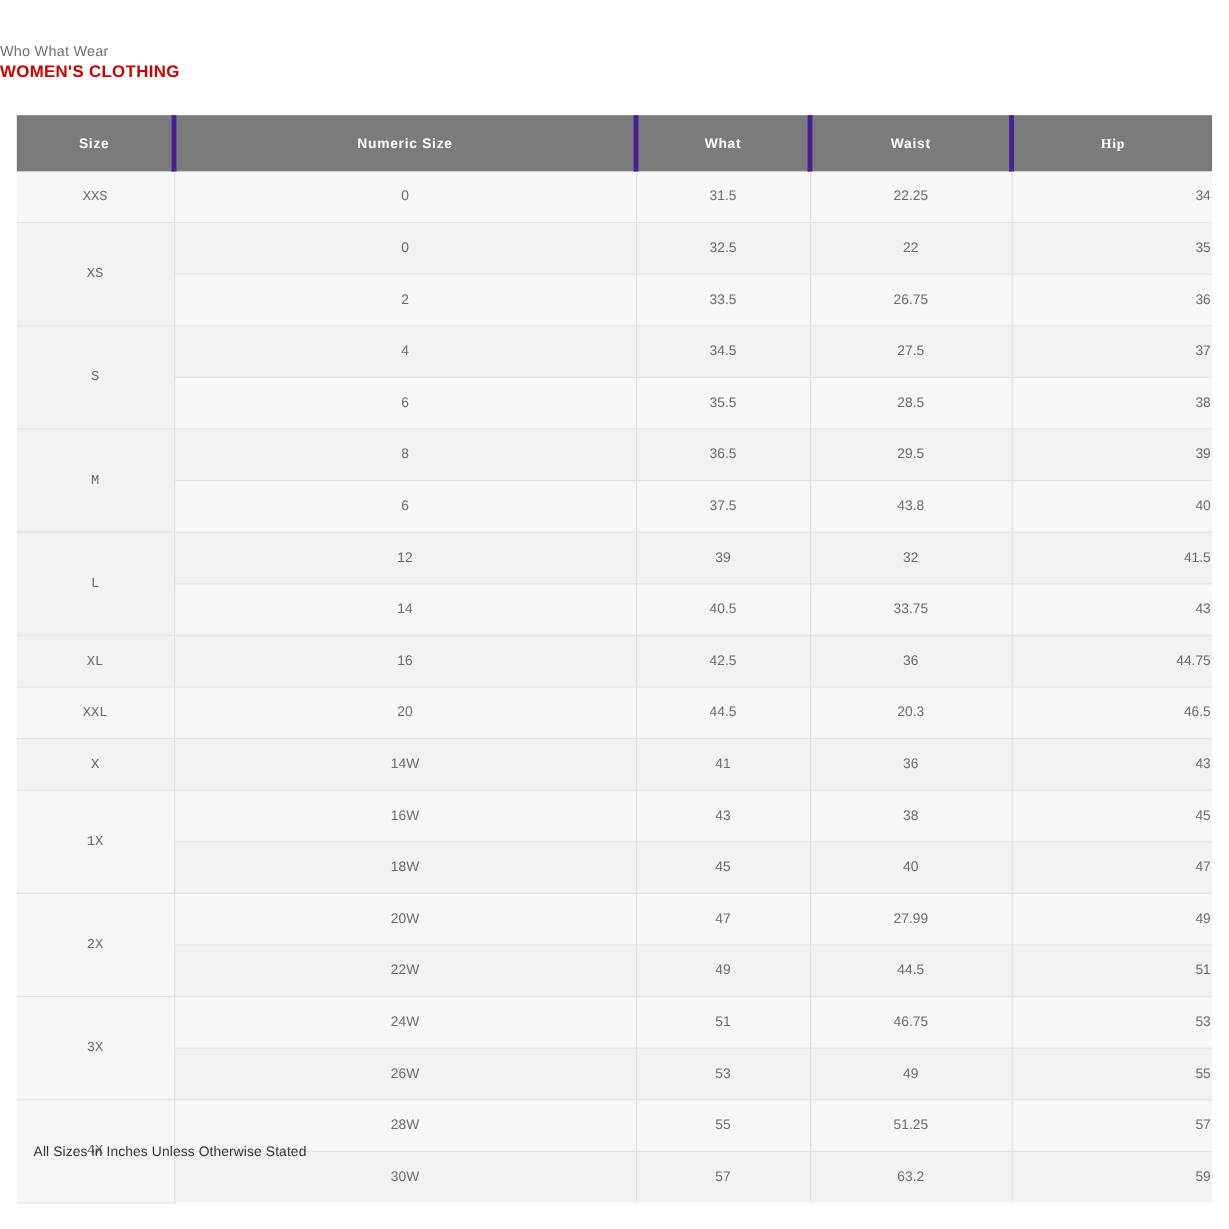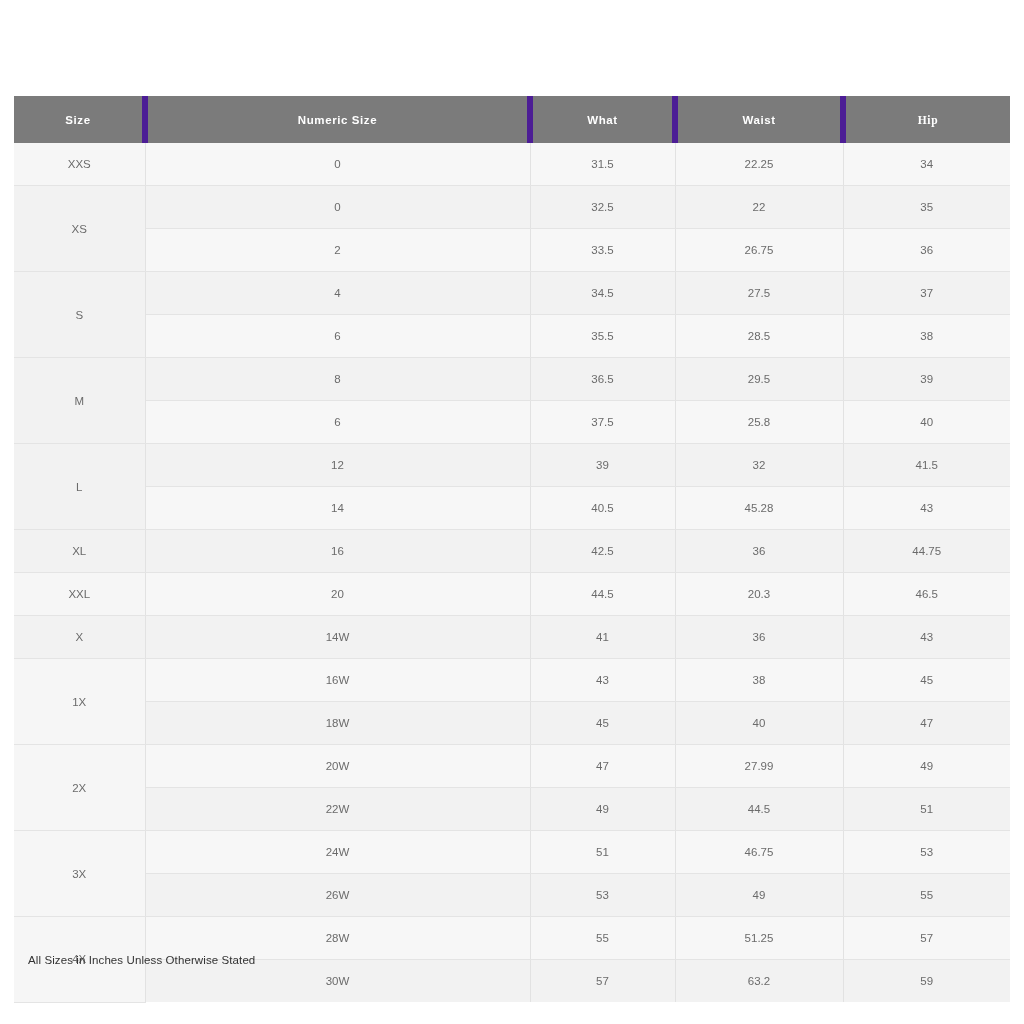--- a/index.html
+++ b/index.html
@@ -52,21 +52,21 @@
     width: 996px;
     table-layout: fixed;
   }
   table.size-chart th {
     background: #7b7b7b;
     color: #ffffff;
     font-size: 11.5px;
     font-weight: bold;
     letter-spacing: 0.6px;
     height: 45px;
-    border-right: 6px solid #4c1d95;
+    border-right: 4px solid #4c1d95;
     text-align: center;
     vertical-align: middle;
   }
   table.size-chart th:last-child {
     border-right: none;
     font-family: Liberation Serif, serif;
   }
   table.size-chart td {
     font-size: 11.5px;
     color: #6b6b6b;
@@ -75,23 +75,25 @@
     height: 40px;
     border-right: 1px solid #e2e2e2;
     border-bottom: 1px solid #e4e4e4;
     background: #f7f7f7;
   }
   table.size-chart tr.alt td {
     background: #f2f2f2;
   }
   table.size-chart td:last-child {
     border-right: none;
+    text-align: right;
   }
   table.size-chart td.size-col {
     background: #f6f6f6;
+    font-family: Liberation Mono, monospace;
   }
   table.size-chart tr:last-child td {
     border-bottom: none;
   }
   .col-size { width: 131px; }
   .col-numeric { width: 385px; }
   .col-bust { width: 145px; }
   .col-waist { width: 168px; }
   .col-hip { width: 167px; }
 
@@ -102,20 +104,24 @@
     font-size: 11.5px;
     color: #333333;
     letter-spacing: 0.1px;
   }
 </style>
 </head>
 <body>
 
 <div class="page">
 
+  <div class="brand-block">
+    <div class="brand-name">Who What Wear</div>
+    <div class="brand-title">WOMEN'S CLOTHING</div>
+  </div>
 
   <div class="table-wrap">
     <table class="size-chart">
       <colgroup>
         <col class="col-size">
         <col class="col-numeric">
         <col class="col-bust">
         <col class="col-waist">
         <col class="col-hip">
       </colgroup>
@@ -165,34 +171,34 @@
           <tr class="alt">
             <td class="size-col" rowspan="2">M</td>
             <td>8</td>
             <td>36.5</td>
             <td>29.5</td>
             <td>39</td>
           </tr>
           <tr>
             <td>6</td>
             <td>37.5</td>
-            <td>25.8</td>
+            <td>43.8</td>
             <td>40</td>
           </tr>
           <tr class="alt">
             <td class="size-col" rowspan="2">L</td>
             <td>12</td>
             <td>39</td>
             <td>32</td>
             <td>41.5</td>
           </tr>
           <tr>
             <td>14</td>
             <td>40.5</td>
-            <td>45.28</td>
+            <td>33.75</td>
             <td>43</td>
           </tr>
           <tr class="alt">
             <td class="size-col" rowspan="1">XL</td>
             <td>16</td>
             <td>42.5</td>
             <td>36</td>
             <td>44.75</td>
           </tr>
           <tr>

